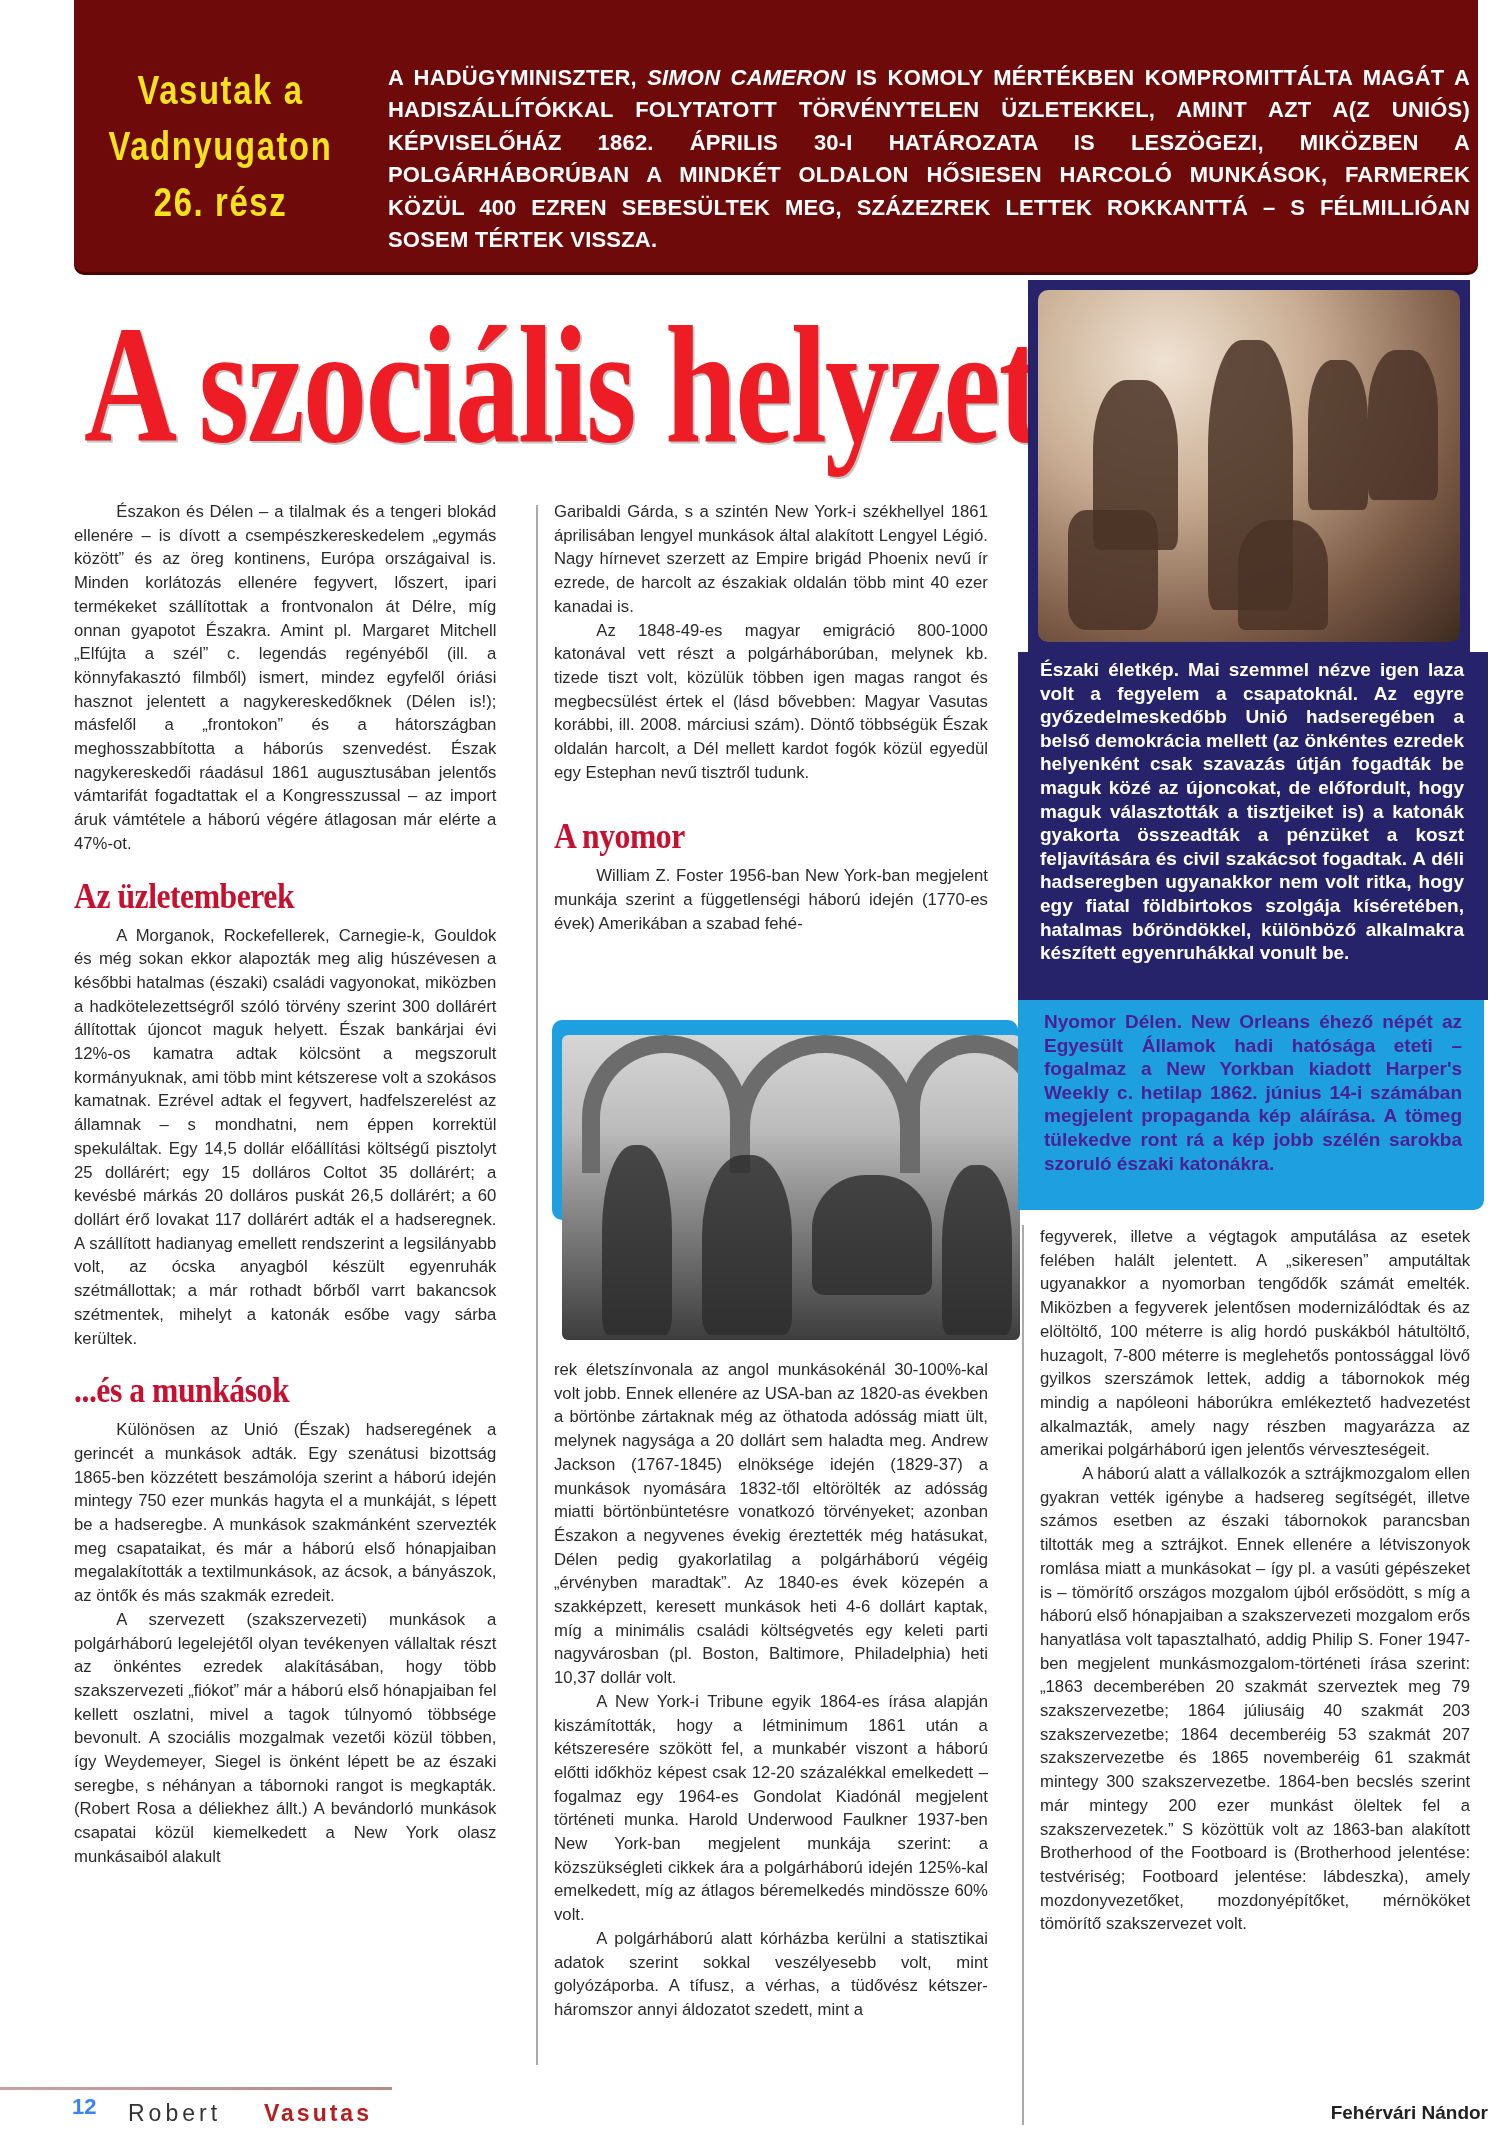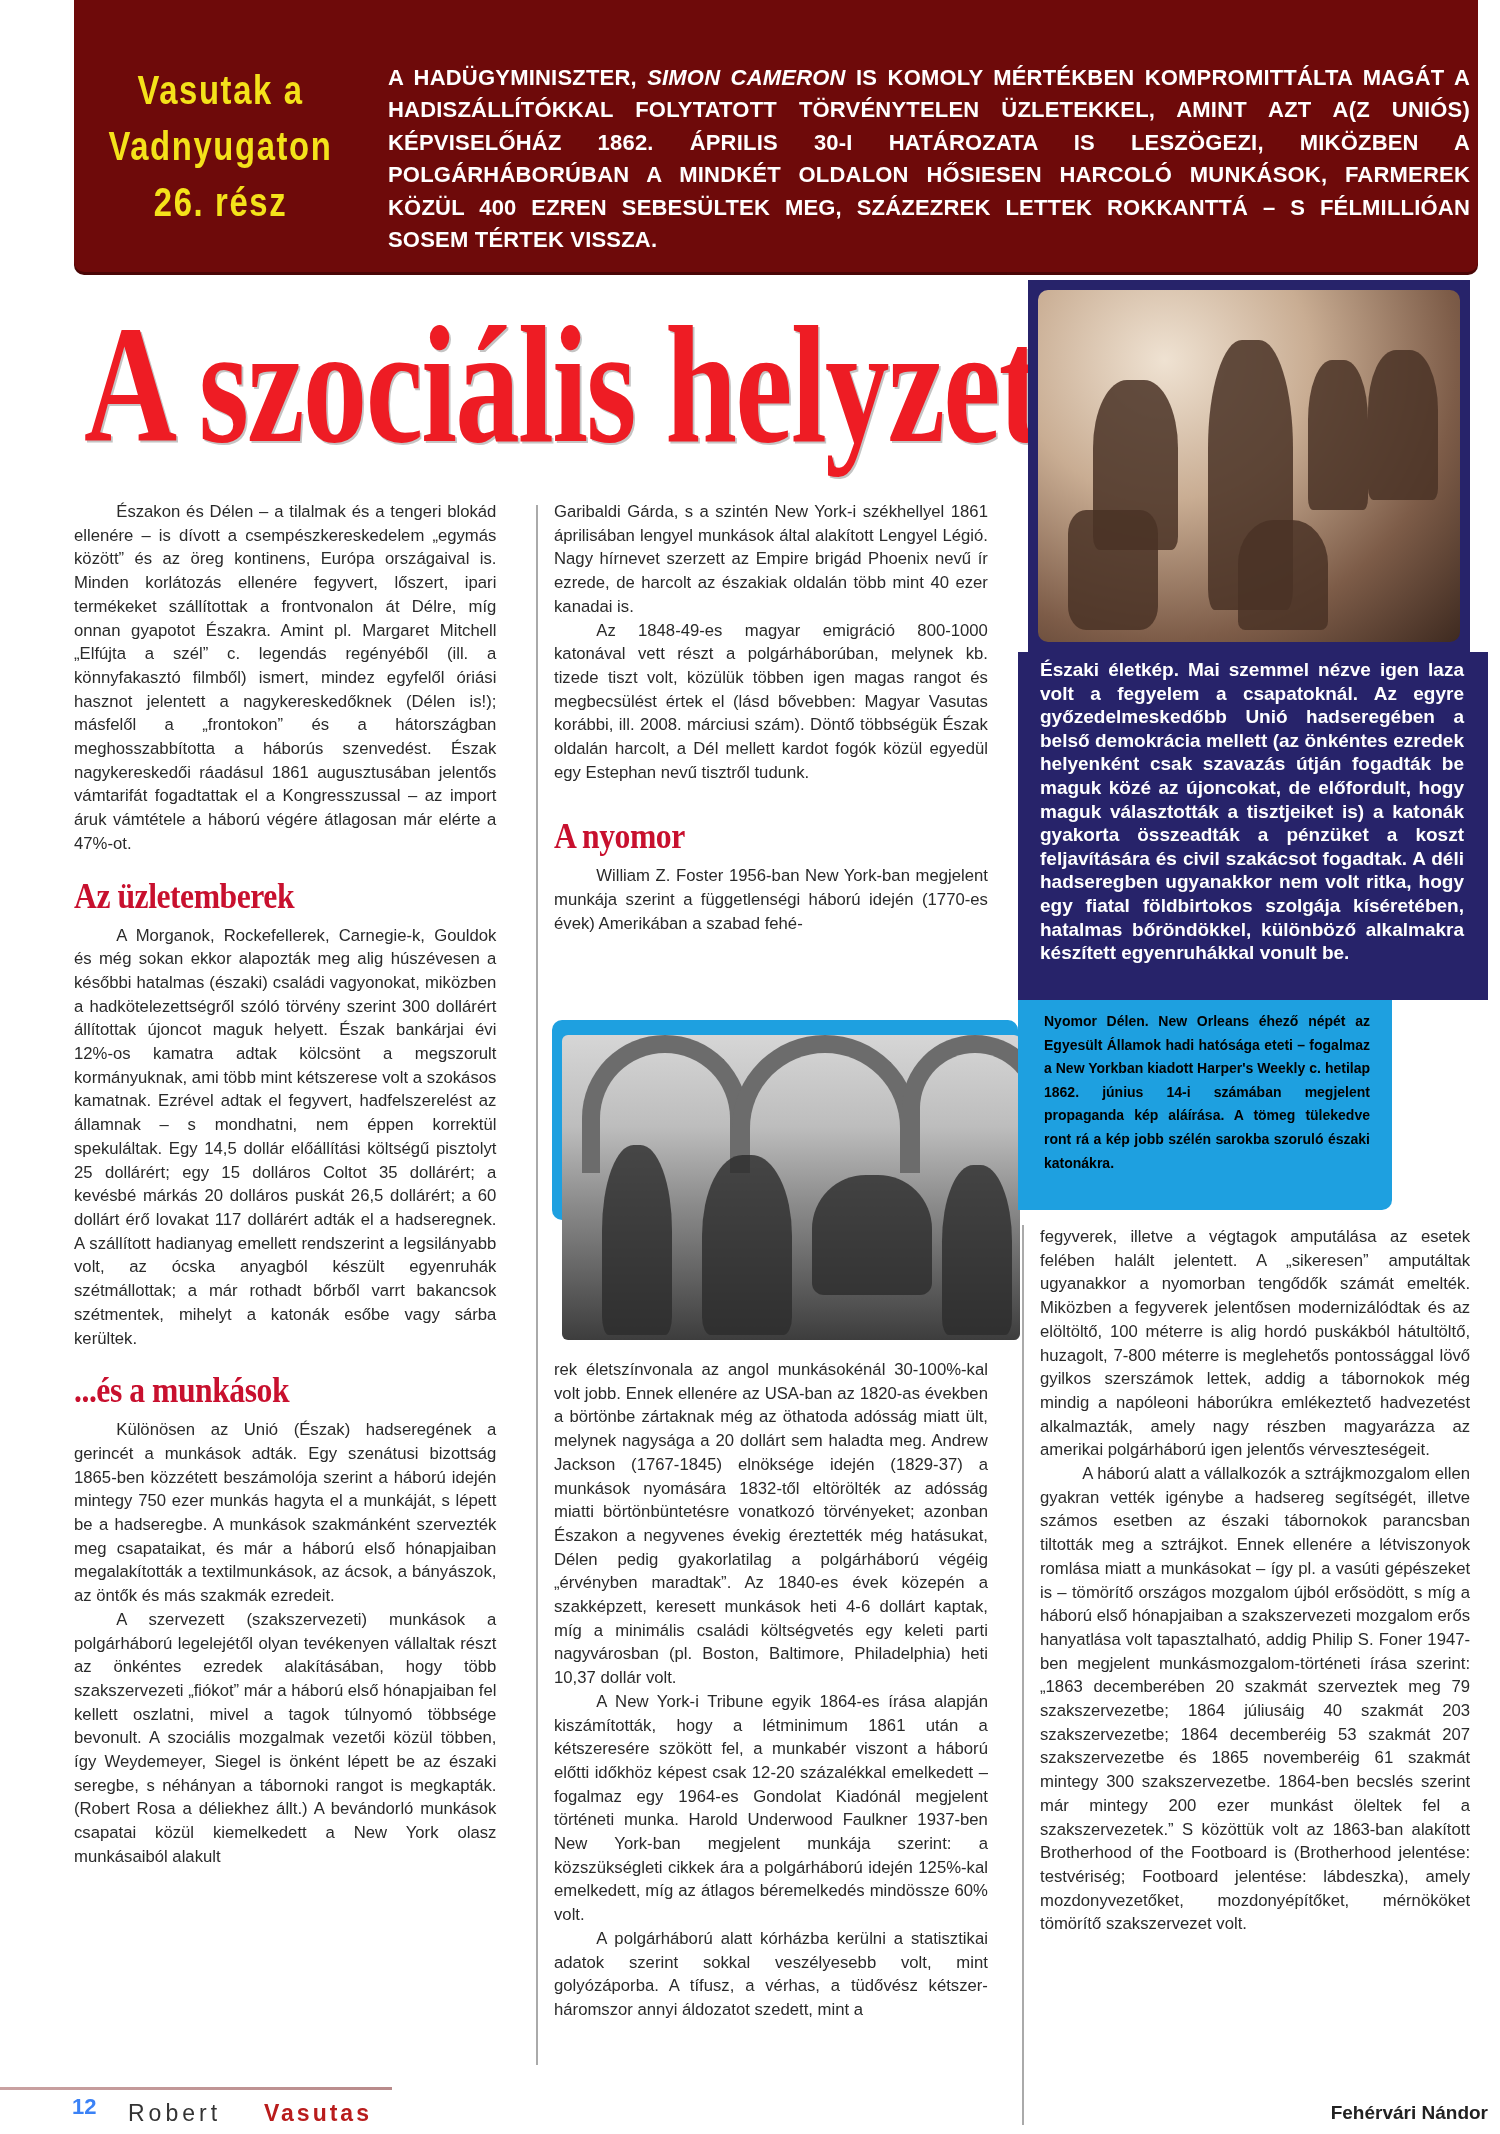--- a/index.html
+++ b/index.html
@@ -44,22 +44,22 @@
 
   
   .photo1-frame { position: absolute; left: 1028px; top: 280px; width: 442px; height: 372px;
                   background: #27236a; padding: 10px; box-sizing: border-box; }
   .photo1 { width: 100%; height: 100%; border-radius: 10px;
             background: radial-gradient(ellipse at 30% 20%, #efe2d2 0%, #c9ad93 35%, #7d5c48 70%, #3e2a20 100%); position: relative; overflow: hidden; }
   .photo1 .fig { position: absolute; background: #4a3226; border-radius: 40% 40% 8% 8%; opacity: .85; }
   .cap1 { position: absolute; left: 1018px; top: 652px; width: 470px; height: 348px;
           background: #27236a; color: #fff; font-weight: bold; font-size: 19px; line-height: 23.6px;
           padding: 6px 24px 0 22px; box-sizing: border-box; text-align: justify; }
-  .cap2 { position: absolute; left: 1018px; top: 1000px; width: 374px; height: 210px;
-          background: #1ea0e0; color: #000000; font-weight: bold; font-size: 14px; line-height: 23.6px;
+  .cap2 { position: absolute; left: 1018px; top: 1000px; width: 466px; height: 210px;
+          background: #1ea0e0; color: #4c1d95; font-weight: bold; font-size: 19px; line-height: 23.6px;
           padding: 10px 22px 0 26px; box-sizing: border-box; text-align: justify; border-radius: 0 0 10px 0; }
   .photo2-frame { position: absolute; left: 552px; top: 1020px; width: 466px; height: 200px;
                   background: #1ea0e0; border-radius: 10px 10px 0 10px; }
   .photo2 { position: absolute; left: 562px; top: 1035px; width: 458px; height: 305px;
             border-radius: 6px; overflow: hidden;
             background: linear-gradient(180deg, #d6d6d6 0%, #bdbdbd 30%, #8c8c8c 55%, #3d3d3d 100%); }
   .photo2 .arch { position: absolute; top: 0; height: 120px; border: 18px solid #6c6c6c;
                   border-bottom: none; border-radius: 120px 120px 0 0; }
   .photo2 .crowd { position: absolute; background: #2c2c2c; border-radius: 45% 45% 10% 10%; opacity: .8; }
 

